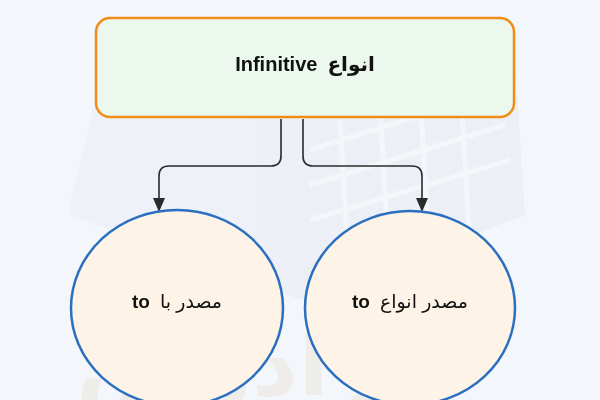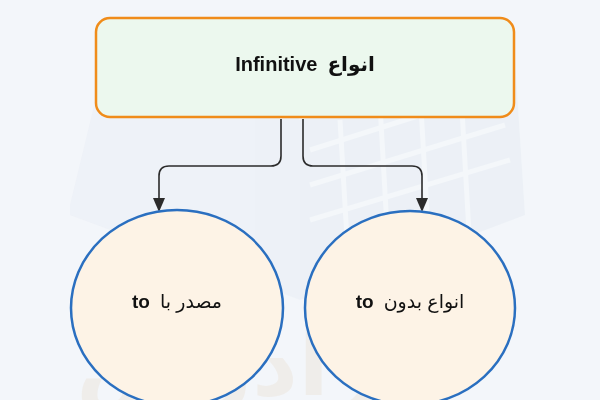--- a/index.html
+++ b/index.html
@@ -96,15 +96,15 @@
 
   <div class="label title-label">
     <span>انواع</span><span class="gap"></span><span style="direction:ltr;unicode-bidi:isolate;">Infinitive</span>
   </div>
 
   <div class="label node-label left-label">
     <span>مصدر با</span><span class="gap"></span><span class="en">to</span>
   </div>
 
   <div class="label node-label right-label">
-    <span>انواع بدون</span><span class="gap"></span><span class="en">to</span>
+    <span>مصدر انواع</span><span class="gap"></span><span class="en">to</span>
   </div>
 </div>
 
 </body></html>

